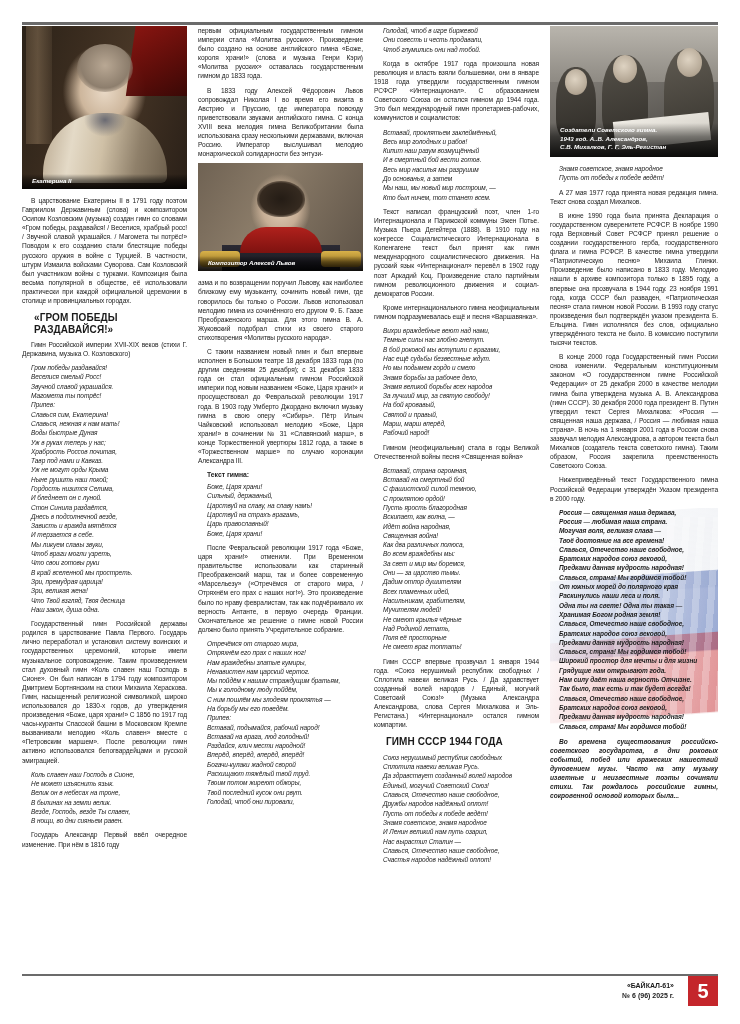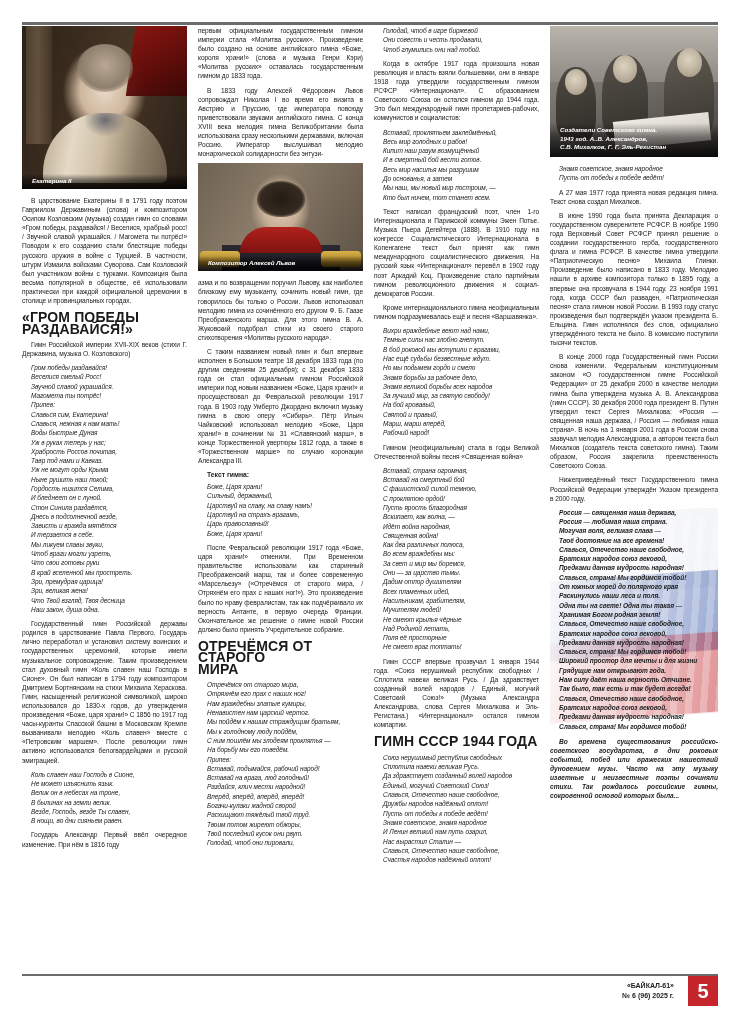--- a/index.html
+++ b/index.html
@@ -48,24 +48,24 @@
   p.verse{
     font-size:6.5px;
     line-height:9.3px;
     margin:0;
     font-style:italic;
     text-indent:9px;
     letter-spacing:-0.01em;
   }
   .verseblock{margin:0 0 5px 0;}
   h2.head{
-    font-size:14px;
+    font-size:10px;
     line-height:11.4px;
     font-weight:bold;
-    margin:7px 0 5px 0;
+    margin:7px 0 5px 12px;
     letter-spacing:0.01em;
     text-transform:uppercase;
   }
   h3.sub{
     font-size:6.8px;
     line-height:9px;
     font-weight:bold;
     margin:2px 0 3px 0;
     text-indent:9px;
   }
@@ -330,24 +330,20 @@
         <p class="verse">Боже, Царя храни!</p>
         <p class="verse">Сильный, державный,</p>
         <p class="verse">Царствуй на славу, на славу намъ!</p>
         <p class="verse">Царствуй на страхъ врагамъ,</p>
         <p class="verse">Царь православный!</p>
         <p class="verse">Боже, Царя храни!</p>
       </div>
 
       <p class="body">После Февральской революции 1917 года «Боже, царя храни!» отменили. При Временном правительстве использовали как старинный Преображенский марш, так и более современную «Марсельезу» («Отречёмся от старого мира, / Отряхнём его прах с наших ног!»). Это произведение было по нраву февралистам, так как подчёркивало их верность Антанте, в первую очередь Франции. Окончательное же решение о гимне новой России должно было принять Учредительное собрание.</p>
 
-      <h2 class="head">
-        <span>ОТРЕЧЁМСЯ ОТ СТАРОГО</span><br>
-        <span>МИРА</span>
-      </h2>
 
       <div class="verseblock">
         <p class="verse">Отречёмся от старого мира,</p>
         <p class="verse">Отряхнём его прах с наших ног!</p>
         <p class="verse">Нам враждебны златые кумиры,</p>
         <p class="verse">Ненавистен нам царский чертог.</p>
         <p class="verse">Мы пойдём к нашим страждущим братьям,</p>
         <p class="verse">Мы к голодному люду пойдём,</p>
         <p class="verse">С ним пошлём мы злодеям проклятья —</p>
         <p class="verse">На борьбу мы его поведём.</p>

